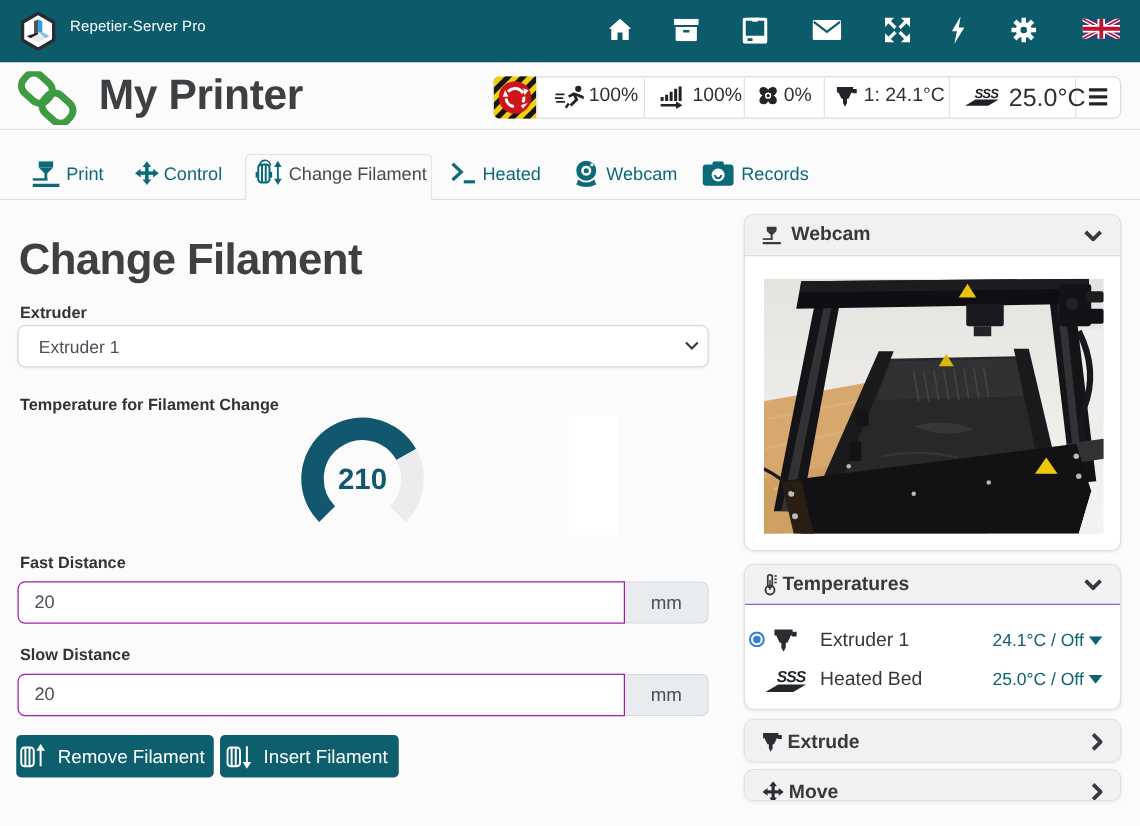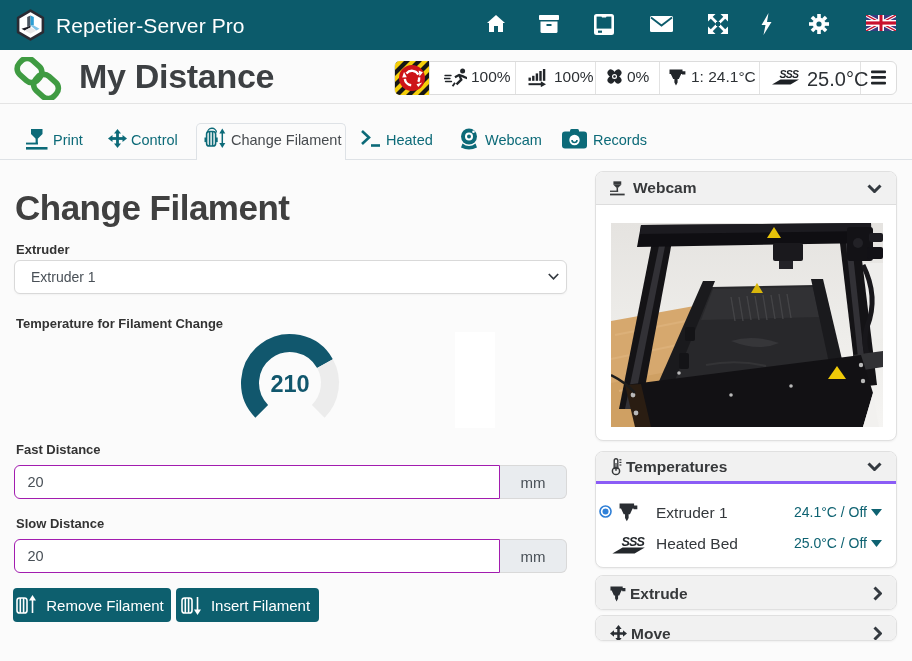--- a/index.html
+++ b/index.html
@@ -1,20 +1,20 @@
 <!DOCTYPE html>
 <html><head>
 <meta charset="utf-8">
 <style>
 * { margin:0; padding:0; box-sizing:border-box; }
 html,body { width:912px; height:661px; font-family:"Liberation Sans", sans-serif; background:#fbfbfb; overflow:hidden; position:relative; }
 .abs { position:absolute; }
 
 #navbar { position:absolute; left:0; top:0; width:912px; height:50px; background:#0c5b6b; }
-#navtitle { position:absolute; left:56px; top:14px; color:#fff; font-size:21px; font-weight:400; letter-spacing:0.1px; }
+#navtitle { position:absolute; left:56px; top:14px; color:#fff; font-size:12px; font-weight:400; letter-spacing:0.1px; }
 
 #phead { position:absolute; left:0; top:50px; width:912px; height:54px; background:#fbfbfb; border-bottom:1px solid #e4e4e4; }
 #ptitle { position:absolute; left:79px; top:57px; font-size:34px; font-weight:700; letter-spacing:-0.3px; color:#3d4043; }
 #statusbar { position:absolute; left:394px; top:61px; width:503px; height:34px; background:#fff; border:1px solid #dcdcdc; border-radius:6px; display:flex; align-items:stretch; }
 
 #tabbar { position:absolute; left:0; top:103px; width:912px; height:57px; border-bottom:1px solid #dee2e6; }
 #tabactive { position:absolute; left:196px; top:123px; width:150px; height:37px; background:#fbfbfb; border:1px solid #dee2e6; border-bottom:none; border-radius:5px 5px 0 0; display:flex; align-items:center; justify-content:center; gap:7px; font-size:15px; color:#474b4f; }
 
 #h1 { position:absolute; left:15px; top:188px; font-size:35px; font-weight:700; letter-spacing:-0.5px; color:#404040; }
 .flabel { position:absolute; font-size:13px; font-weight:700; color:#333; }
@@ -111,21 +111,21 @@
   <rect x="0" y="6.4" width="30" height="3.2" fill="#c8102e"></rect>
 </svg>
 <div id="phead"></div>
 
 <svg class="abs" style="left:14px;top:57px;" width="48" height="43" viewBox="0 0 48 43">
   <g fill="none" stroke="#3f9b42" stroke-width="5.6">
     <rect x="-12.5" y="-9.5" width="25" height="19" rx="8" transform="translate(15.5,13.5) rotate(42)"></rect>
     <rect x="-12.5" y="-9.5" width="25" height="19" rx="8" transform="translate(32,29.5) rotate(42)"></rect>
   </g>
 </svg>
-<div id="ptitle">My Distance</div>
+<div id="ptitle">My Printer</div>
 <div id="statusbar"></div>
 <div class="abs" style="left:429px;top:62px;width:1px;height:32px;background:#e2e2e2;"></div>
 <div class="abs" style="left:515px;top:62px;width:1px;height:32px;background:#e2e2e2;"></div>
 <div class="abs" style="left:595px;top:62px;width:1px;height:32px;background:#e2e2e2;"></div>
 <div class="abs" style="left:659px;top:62px;width:1px;height:32px;background:#e2e2e2;"></div>
 <div class="abs" style="left:759px;top:62px;width:1px;height:32px;background:#e2e2e2;"></div>
 <div class="abs" style="left:860px;top:62px;width:1px;height:32px;background:#e2e2e2;"></div>
 
 <svg class="abs" style="left:395px;top:61px;" width="34" height="34" viewBox="0 0 34 34">
   <defs>
@@ -421,21 +421,21 @@
       <circle cx="250" cy="142" r="2.2"></circle>
       <circle cx="252" cy="158" r="2.2"></circle>
     <circle cx="120" cy="172" r="1.8"></circle>
       <circle cx="180" cy="163" r="1.8"></circle>
       <circle cx="68" cy="150" r="1.8"></circle>
   </g>
 
   <path d="M0 152 q16 8 24 18" fill="none" stroke="#1c1c1c" stroke-width="2.5"></path>
 </svg>
 <div class="panel" id="temppanel" style="top:451px; height:117px;">
-  <div class="phead" style="height:32px; border-bottom:3px solid #8b5cf6; gap:4px; padding-left:15px;">
+  <div class="phead" style="height:32px; border-bottom:1px solid #8b5cf6; gap:4px; padding-left:15px;">
     <svg width="11" height="19" viewBox="0 0 11 19">
       <circle cx="5" cy="14" r="3.6" fill="none" stroke="#37393b" stroke-width="1.5"></circle>
       <rect x="3.2" y="1.8" width="3.6" height="10" rx="1.8" fill="none" stroke="#37393b" stroke-width="1.4"></rect>
       <rect x="4.4" y="6" width="1.2" height="8" fill="#37393b"></rect>
       <g fill="#37393b">
           <rect x="8.4" y="2.2" width="2" height="1.2"></rect>
           <rect x="8.4" y="4.8" width="2" height="1.2"></rect>
           <rect x="8.4" y="7.4" width="2" height="1.2"></rect>
         </g>
     </svg>

